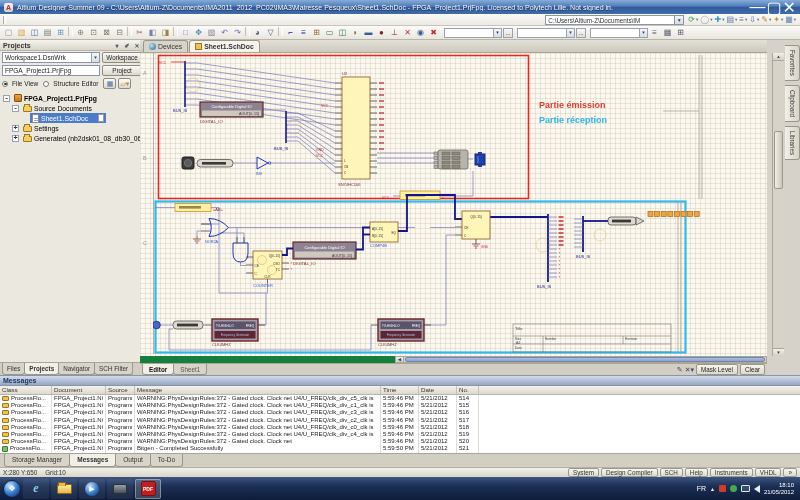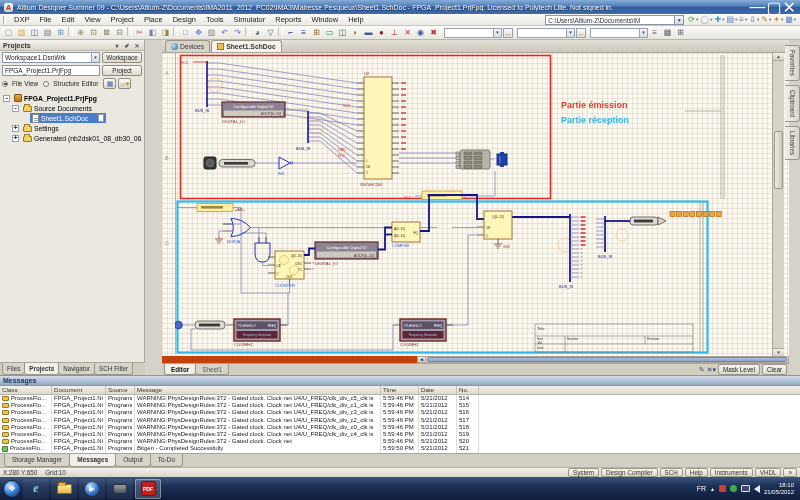--- a/index.html
+++ b/index.html
@@ -56,21 +56,21 @@
 .nicon.prj{width:8px;height:8px;border-radius:1px;background:linear-gradient(#f0a23c,#c8741a);border:1px solid #8a5210}
 .nicon.folder{width:9px;height:6px;background:#f7cf5e;border:1px solid #9a7a20;border-radius:1px;position:relative;margin-top:1px}
 .nicon.folder::before{content:"";position:absolute;top:-2.5px;left:-0.5px;width:4px;height:2px;background:#f7cf5e;border:1px solid #9a7a20;border-bottom:none}
 .nicon.sheet{width:7px;height:9px;background:#fff;border:1px solid #889;background-image:repeating-linear-gradient(#fff 0 1px,#9ab 1px 2px);background-size:5px 100%;background-position:1px 2px;background-repeat:no-repeat}
 .tdoc{width:6px;height:8px;background:#fff;border:1px solid #99a;margin-left:8px}
 .tdoc.hide{visibility:hidden}
 #ptabs{position:absolute;left:0;bottom:0;width:145px;height:13px;background:#d2cec2;border-top:1px solid #a9a599;display:flex;align-items:stretch;padding-left:2px}
 .ptab{font-size:6.3px;line-height:12px;padding:0 4px;border:1px solid #9a968a;border-top:none;border-radius:0 0 3px 3px;background:#d8d4c9;color:#333;margin-right:-1px;white-space:nowrap}
 .ptab.active{background:#f2efe8;font-weight:700}
 
-#editor{left:162px;top:40px;width:627px;height:335px;background:#c2410c}
+#editor{left:140px;top:40px;width:627px;height:335px;background:#15803d}
 #doctabs{position:absolute;left:0;top:0;width:627px;height:13px;background:linear-gradient(#e3e0d7,#cdc9bd);border-bottom:1px solid #a9a599;display:flex;align-items:flex-end;padding-left:3px;gap:1px}
 .dtab{display:flex;align-items:center;gap:2px;height:12px;padding:0 5px;border:1px solid #9a968a;border-bottom:none;border-radius:3px 3px 0 0;background:#d8d4c9;font-size:6.8px;color:#333}
 .dtab.active{background:#f5f3ec;font-weight:700}
 .dico-globe{width:7px;height:7px;border-radius:50%;background:radial-gradient(circle at 35% 35%,#bfe0f0,#4a8ab8 70%,#2a5a80);flex:none}
 .dico-sheet{width:7px;height:7px;background:#f0c050;border:1px solid #9a7a20;flex:none}
 #canvas{position:absolute;left:0;top:13px;width:627px;height:303px;background-color:#faf8ef;background-image:lin;background-image:linear-gradient(rgba(200,182,165,.30) 1px,transparent 1px),linear-gradient(90deg,rgba(200,182,165,.30) 1px,transparent 1px);background-size:5px 5px;overflow:hidden}
 #canvas svg{position:absolute;left:13px;top:0}
 .zone{position:absolute;left:3px;font-size:5.5px;color:#999}
 #hscroll{position:absolute;left:255px;top:316px;width:372px;height:7px;background:#d7d3c8;border:1px solid #aaa69a;display:flex}
 #hscroll .arr{width:8px;font-size:4.5px;line-height:6px;text-align:center;color:#445;background:linear-gradient(#f2f0ea,#d3cfc4);border-right:1px solid #aaa69a}
@@ -140,34 +140,20 @@
     <span class="title">Altium Designer Summer 09 - C:\Users\Altium-Z\Documents\IMA2011_2012_PC02\IMA3\Mairesse Pesqueux\Sheet1.SchDoc - FPGA_Project1.PrjFpg. Licensed to Polytech Lille. Not signed in.</span>
     <span class="winbtns">
         <span class="minimize-button">—</span>
         <span class="maximize-button">▢</span>
         <span class="close-button">✕</span>
       </span>
   </div>
 
   <div class="abs" id="menubar">
     <span class="mgrip"></span>
-    <span style="display:flex">
-        <span class="menu-item">DXP</span>
-        <span class="menu-item">File</span>
-        <span class="menu-item">Edit</span>
-        <span class="menu-item">View</span>
-        <span class="menu-item">Project</span>
-        <span class="menu-item">Place</span>
-        <span class="menu-item">Design</span>
-        <span class="menu-item">Tools</span>
-        <span class="menu-item">Simulator</span>
-        <span class="menu-item">Reports</span>
-        <span class="menu-item">Window</span>
-        <span class="menu-item">Help</span>
-      </span>
     <span id="pathbox">
       <span class="pinput">C:\Users\Altium-Z\Documents\IM</span>
       <span class="pcaret">▼</span>
     </span>
     <span style="display:flex;margin:0 3px">
         <span class="mtool">
           <span class="g" style="color: rgb(61, 158, 74);">⟳</span>
           <span class="c">▾</span>
         </span>
         <span class="mtool">

